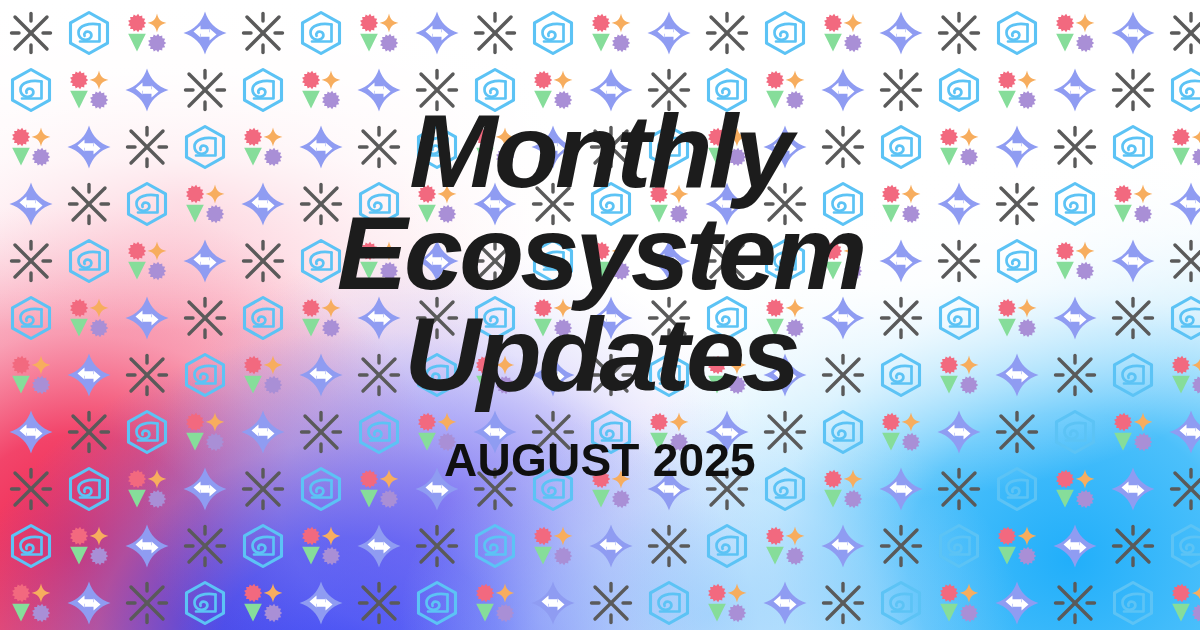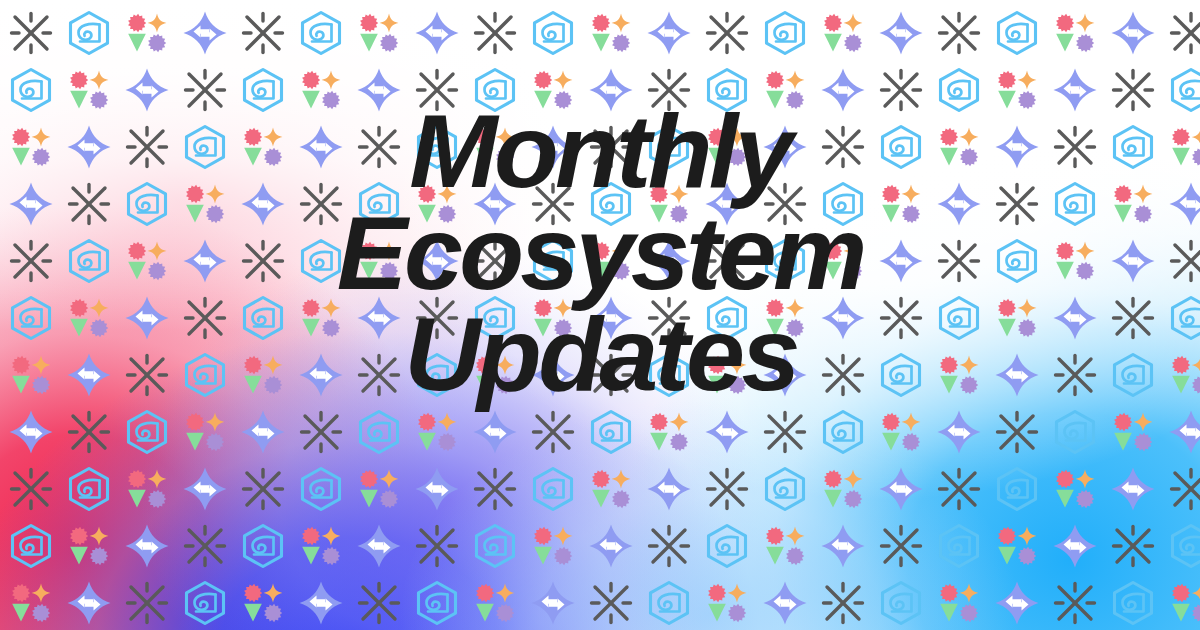--- a/index.html
+++ b/index.html
@@ -2244,15 +2244,16 @@
           <path d="M4.2 23.8 L21.8 23.8 L13 41.5 Z" fill="#86dd9a"></path>
           <path d="M42.20 33.00 L39.97 34.72 L41.15 37.28 L38.37 37.76 L38.23 40.57 L35.54 39.71 L34.11 42.13 L32.14 40.12 L29.74 41.60 L28.92 38.91 L26.11 39.10 L26.65 36.33 L24.07 35.20 L25.82 33.00 L24.07 30.80 L26.65 29.67 L26.11 26.90 L28.92 27.09 L29.74 24.40 L32.14 25.88 L34.11 23.87 L35.54 26.29 L38.23 25.43 L38.37 28.24 L41.15 28.72 L39.97 31.28 Z" fill="#a98fd6"></path>
         </svg>
       </div>
     </div>
 
   <div id="headline-layer">
     <div class="title-line" id="title-1">Monthly</div>
     <div class="title-line" id="title-2">Ecosystem</div>
     <div class="title-line" id="title-3">Updates</div>
+    <div id="subtitle">AUGUST 2025</div>
   </div>
 
 </div>
 
 </body></html>

